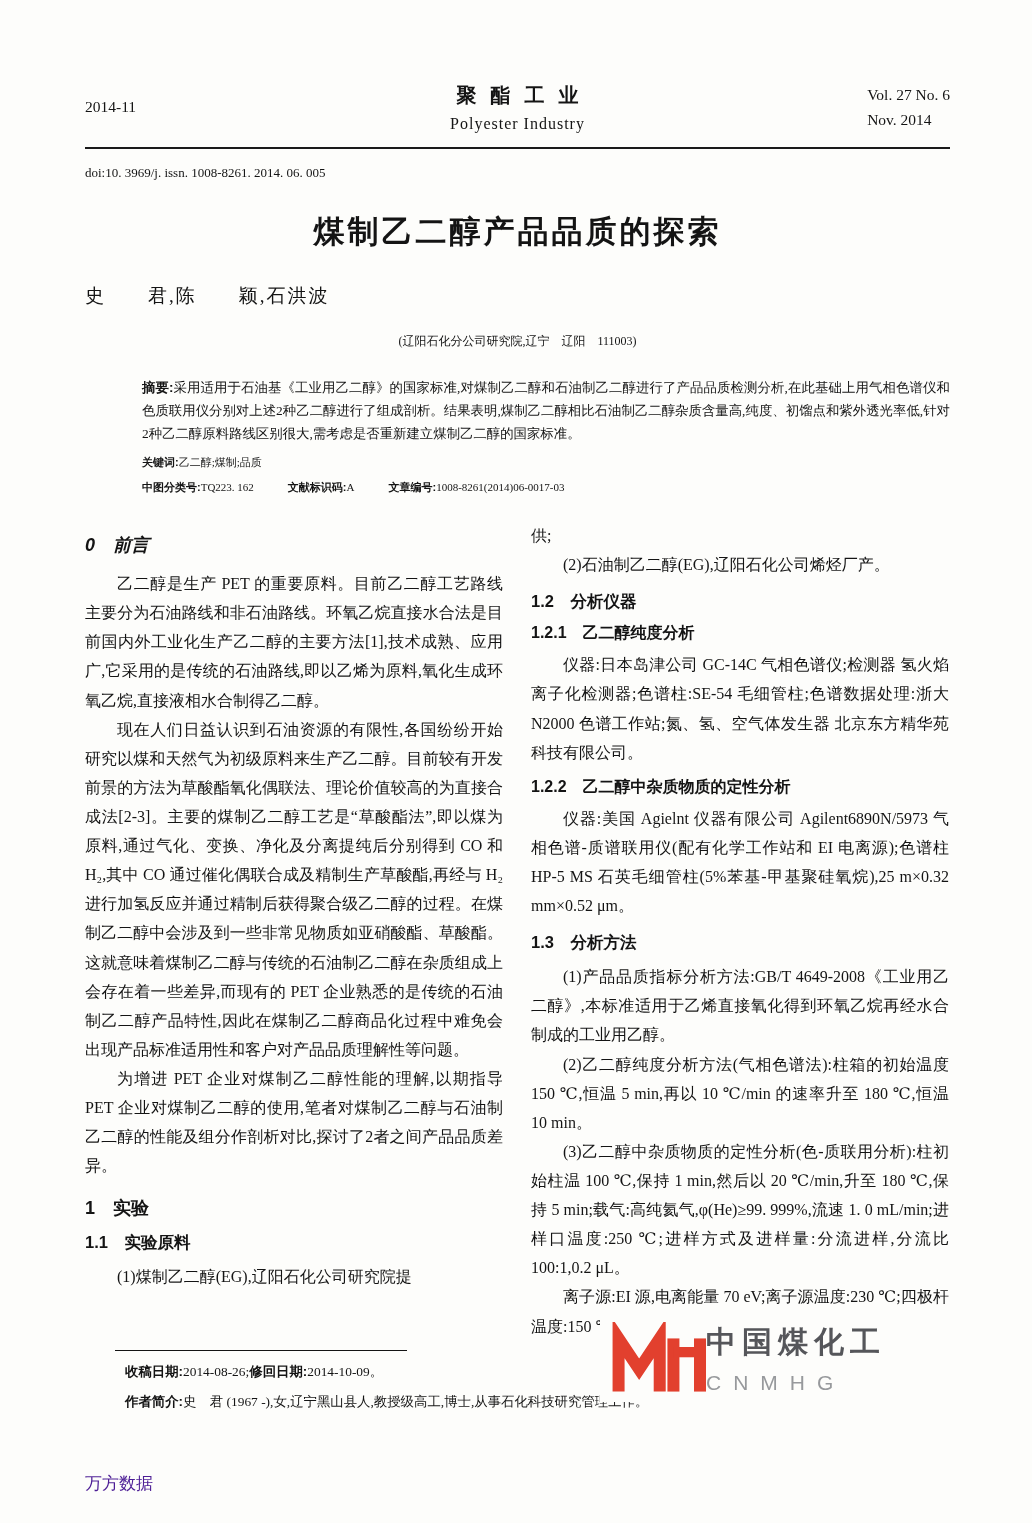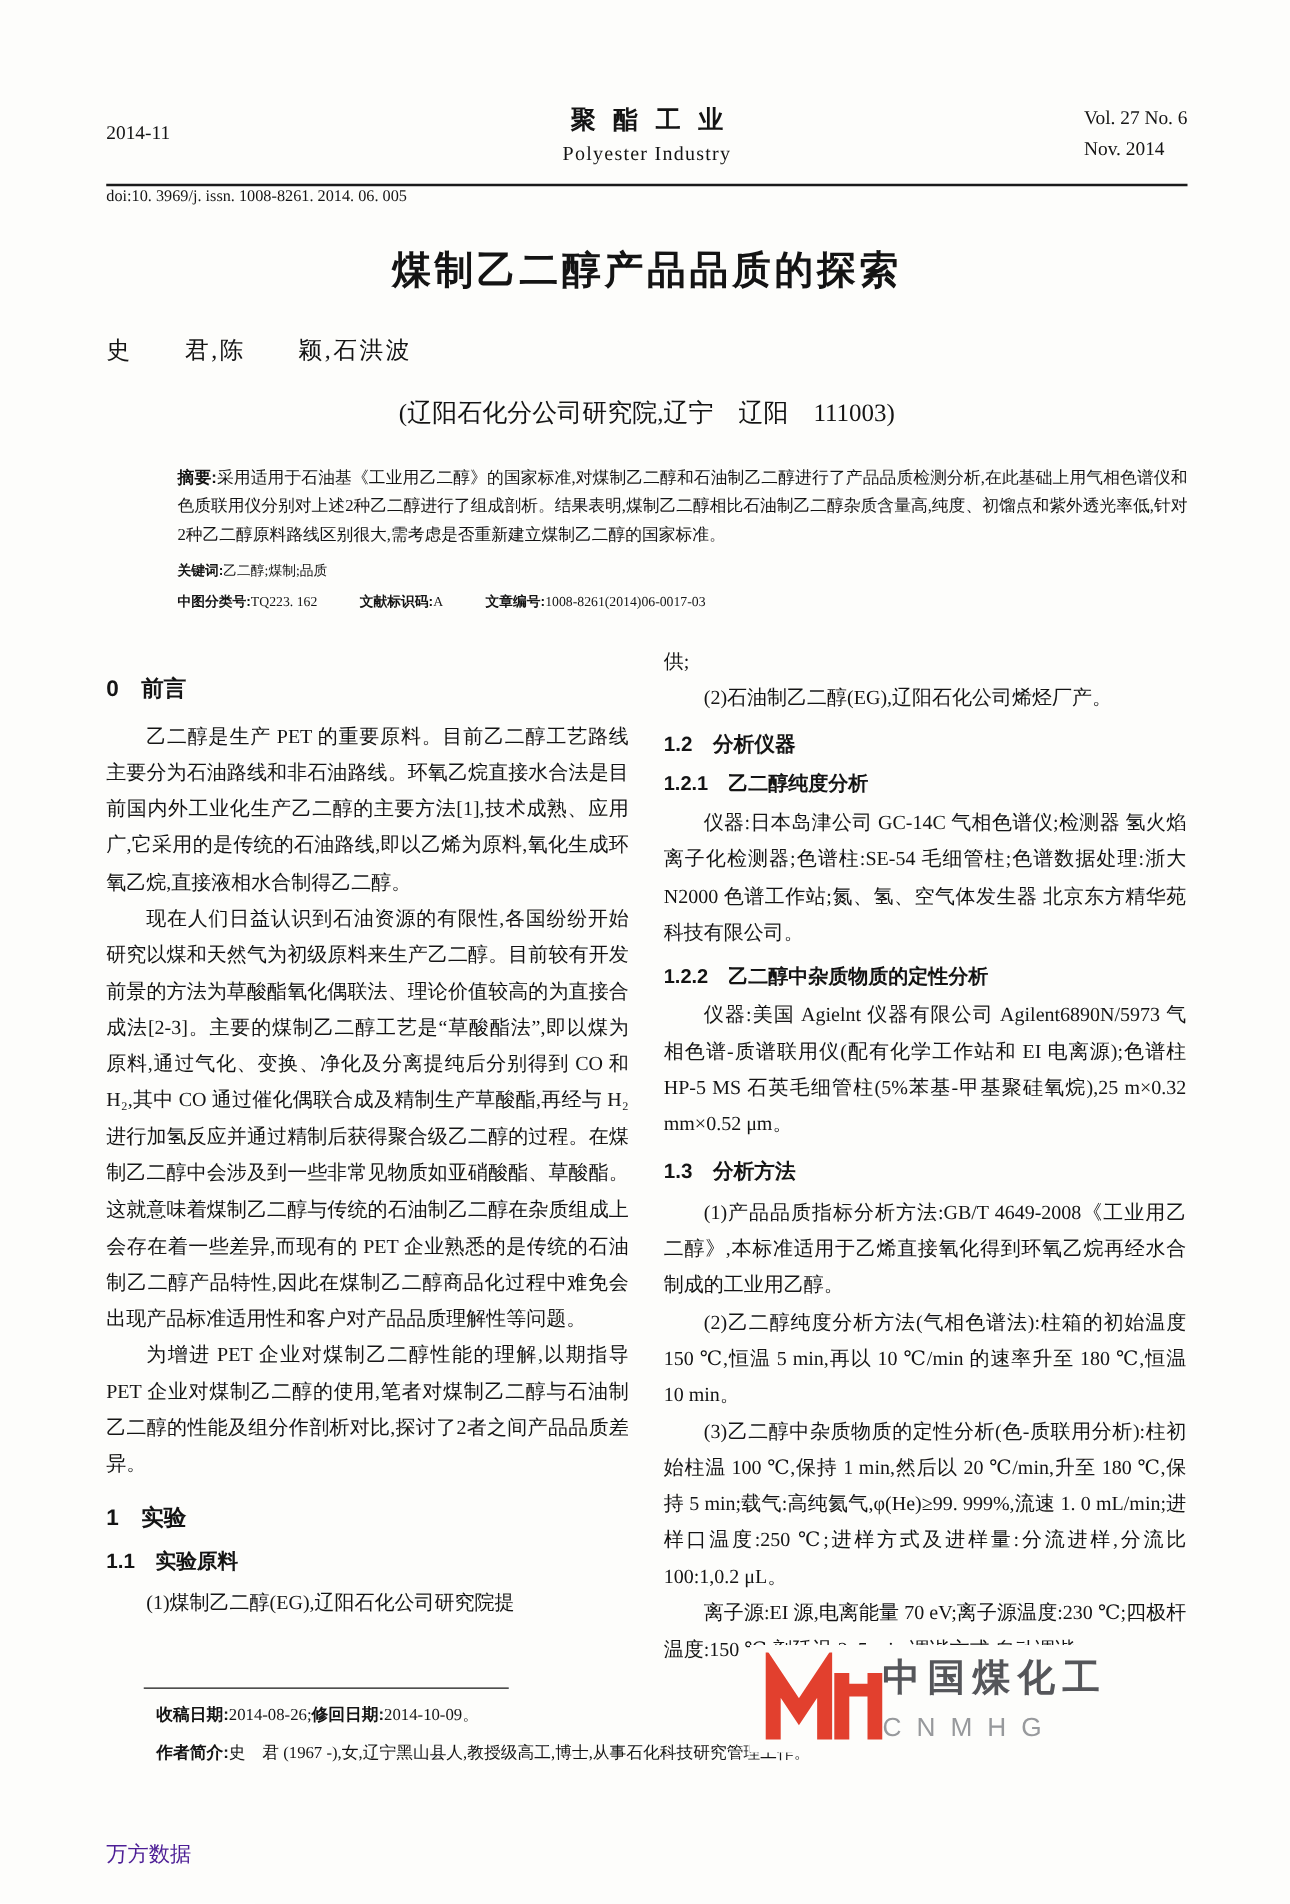--- a/index.html
+++ b/index.html
@@ -26,30 +26,30 @@
   .h-left { flex: 1; font-size: 15.5px; line-height: 1.6; }
   .h-center { flex: 0 0 auto; text-align: center; }
   .h-right { flex: 1; display: flex; justify-content: flex-end; }
   .h-right-inner { text-align: left; font-size: 15.5px; line-height: 1.6; }
   .jcn {
     font-size: 20px; font-weight: bold; letter-spacing: 14px; margin-left: 14px;
     font-family: "Liberation Sans", "DejaVu Sans", sans-serif;
   }
   .jen { font-size: 16px; margin-top: 6px; letter-spacing: 1px; }
 
-  .doi { font-size: 13px; }
+  .doi { font-size: 13px; margin-top: 16px; }
 
   
   .title {
     font-size: 31px; font-weight: 700; text-align: center; letter-spacing: 3px;
     margin: 30px 0 0 0;
     font-family: "Liberation Sans", "DejaVu Sans", sans-serif;
   }
   .authors { font-size: 19px; text-align: left; margin-top: 30px; letter-spacing: 2px; }
-  .affiliation { font-size: 20px; text-align: center; margin-top: 24px; }
+  .affiliation { font-size: 12px; text-align: center; margin-top: 24px; }
 
   
   .abstract {
     margin: 26px 0 0 57px;
     font-size: 13.4px; line-height: 1.72; text-align: justify;
   }
   .meta-line { margin: 10px 0 0 57px; font-size: 11px; }
   .blabel { font-weight: bold; font-family: "Liberation Sans", "DejaVu Sans", sans-serif; }
   .sp { margin-right: 34px; }
 
@@ -59,21 +59,21 @@
   .col p {
     margin: 0;
     font-size: 16px; line-height: 1.82;
     text-align: justify; text-indent: 2em;
   }
   .noindent { text-indent: 0 !important; }
   .sec {
     font-size: 18px; font-weight: bold; margin: 16px 0 12px 0;
     font-family: "Liberation Sans", "DejaVu Sans", sans-serif;
   }
-  .col .sec:first-child { margin-top: 24px; }
+  .col .sec:first-child { margin-top: 12px; font-style: italic; }
   .subsec {
     font-size: 16.5px; font-weight: bold; margin: 12px 0 8px 0;
     font-family: "Liberation Sans", "DejaVu Sans", sans-serif;
   }
   .subsubsec {
     font-size: 16px; font-weight: bold; margin: 10px 0 6px 0;
     font-family: "Liberation Sans", "DejaVu Sans", sans-serif;
   }
 
   

